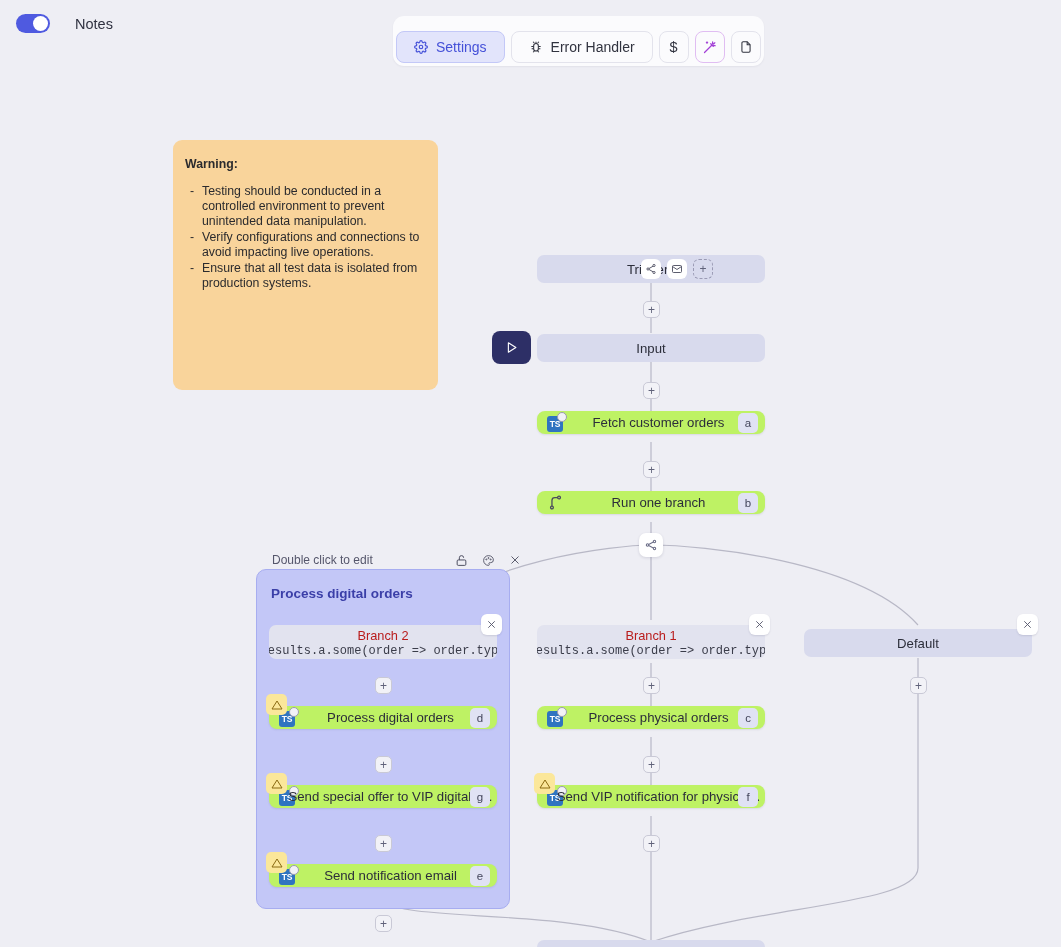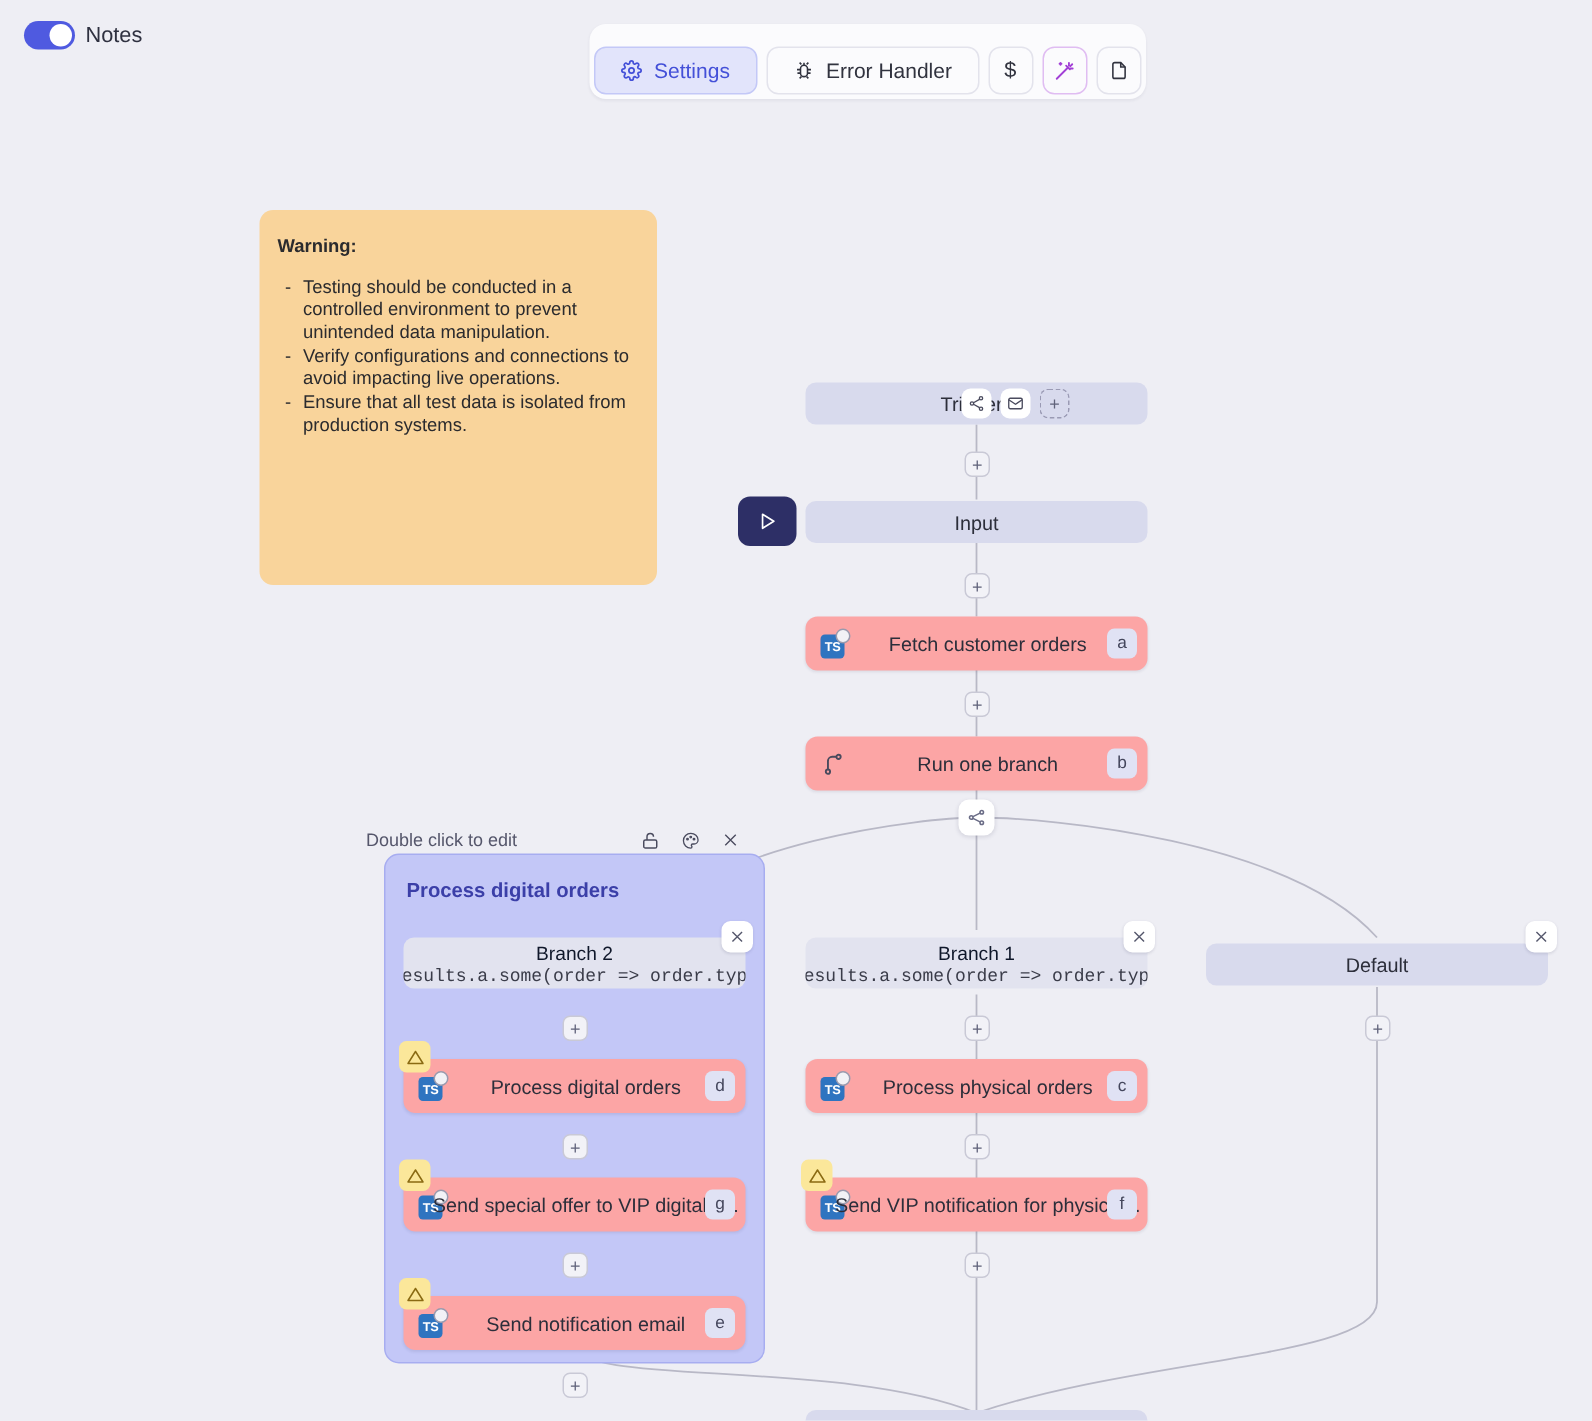--- a/index.html
+++ b/index.html
@@ -7,21 +7,21 @@
     width: 1061px; height: 947px;
     background: #eeeef4;
     font-family: "Liberation Sans", sans-serif;
     overflow: hidden;
   }
   #root { position: relative; width: 1061px; height: 947px; }
 
   
   .topbar { position: absolute; top: 0; left: 0; width: 1061px; height: 62px; }
 
-  .notes-wrap { position: absolute; left: 16px; top: 14px; display: flex; align-items: center; gap: 7px; justify-content: flex-end; }
+  .notes-wrap { position: absolute; left: 16px; top: 14px; display: flex; align-items: center; gap: 25px; justify-content: flex-end; }
   .toggle {
     width: 34px; height: 19px; border-radius: 10px; background: #4f5ae0;
     position: relative; cursor: pointer; flex: none;
   }
   .toggle .knob {
     position: absolute; right: 2px; top: 2px; width: 15px; height: 15px;
     border-radius: 50%; background: #fff;
   }
   .notes-label { font-size: 14.5px; color: #2f3140; }
 
@@ -59,37 +59,37 @@
   
   .group {
     position: absolute; left: 256px; top: 569px; width: 254px; height: 340px;
     background: #c3c7f7; border: 1px solid #a7adf0; border-radius: 10px;
   }
   .group-title {
     position: absolute; left: 14px; top: 16px;
     font-size: 13.5px; font-weight: bold; color: #3b3fa8;
   }
   .group-toolbar {
-    position: absolute; left: 244px; top: 551px; width: 254px; height: 18px;
+    position: absolute; left: 272px; top: 551px; width: 254px; height: 18px;
     display: flex; align-items: center;
   }
   .group-hint { font-size: 12px; color: #55566b; }
   .gt-icons { margin-left: auto; display: flex; align-items: center; gap: 14px; padding-right: 5px; }
 
   
   .node {
     position: absolute; display: flex; align-items: center;
     border-radius: 8px; font-size: 13.2px; color: #2c2e3a;
   }
   .node-pill {
     background: #d8daed; height: 28px; justify-content: center;
     border-radius: 7px;
   }
   .node-card {
-    background: #fca5a5; height: 36px; border-radius: 8px;
+    background: #bef264; height: 23px; border-radius: 8px;
     box-shadow: 0 1px 2px rgba(40,40,80,.10);
     justify-content: center; padding: 0 24px;
   }
   .node-card .label { position: absolute; left: 15px; right: 0; text-align: center; font-size: 13.2px; pointer-events: none; }
   .node-lead { position: absolute; left: 10px; display: flex; align-items: center; }
   .tag {
     position: absolute; right: 7px; width: 20px; height: 20px; border-radius: 5px;
     background: #e0e2f4; color: #44465c; font-size: 11.5px;
     display: flex; align-items: center; justify-content: center;
   }
@@ -108,21 +108,21 @@
     background: #fbe79a; display: flex; align-items: center; justify-content: center;
     z-index: 4;
   }
 
   
   .branch-node {
     position: absolute; background: #e2e3ef; border-radius: 7px;
     display: flex; flex-direction: column; align-items: center;
     padding-top: 3px; overflow: hidden;
   }
-  .branch-node .bname { font-size: 12.8px; color: #0f172a; }
+  .branch-node .bname { font-size: 12.8px; color: #b91c1c; }
   .branch-node .bcond {
     font-family: "Liberation Mono", monospace; font-size: 12px; color: #3a3c49;
     white-space: nowrap; margin-top: 1px;
   }
   .close-chip {
     position: absolute; width: 21px; height: 21px; border-radius: 6px; background: #fff;
     display: flex; align-items: center; justify-content: center;
     box-shadow: 0 1px 2px rgba(40,40,80,.13); z-index: 5; cursor: pointer;
   }
 

